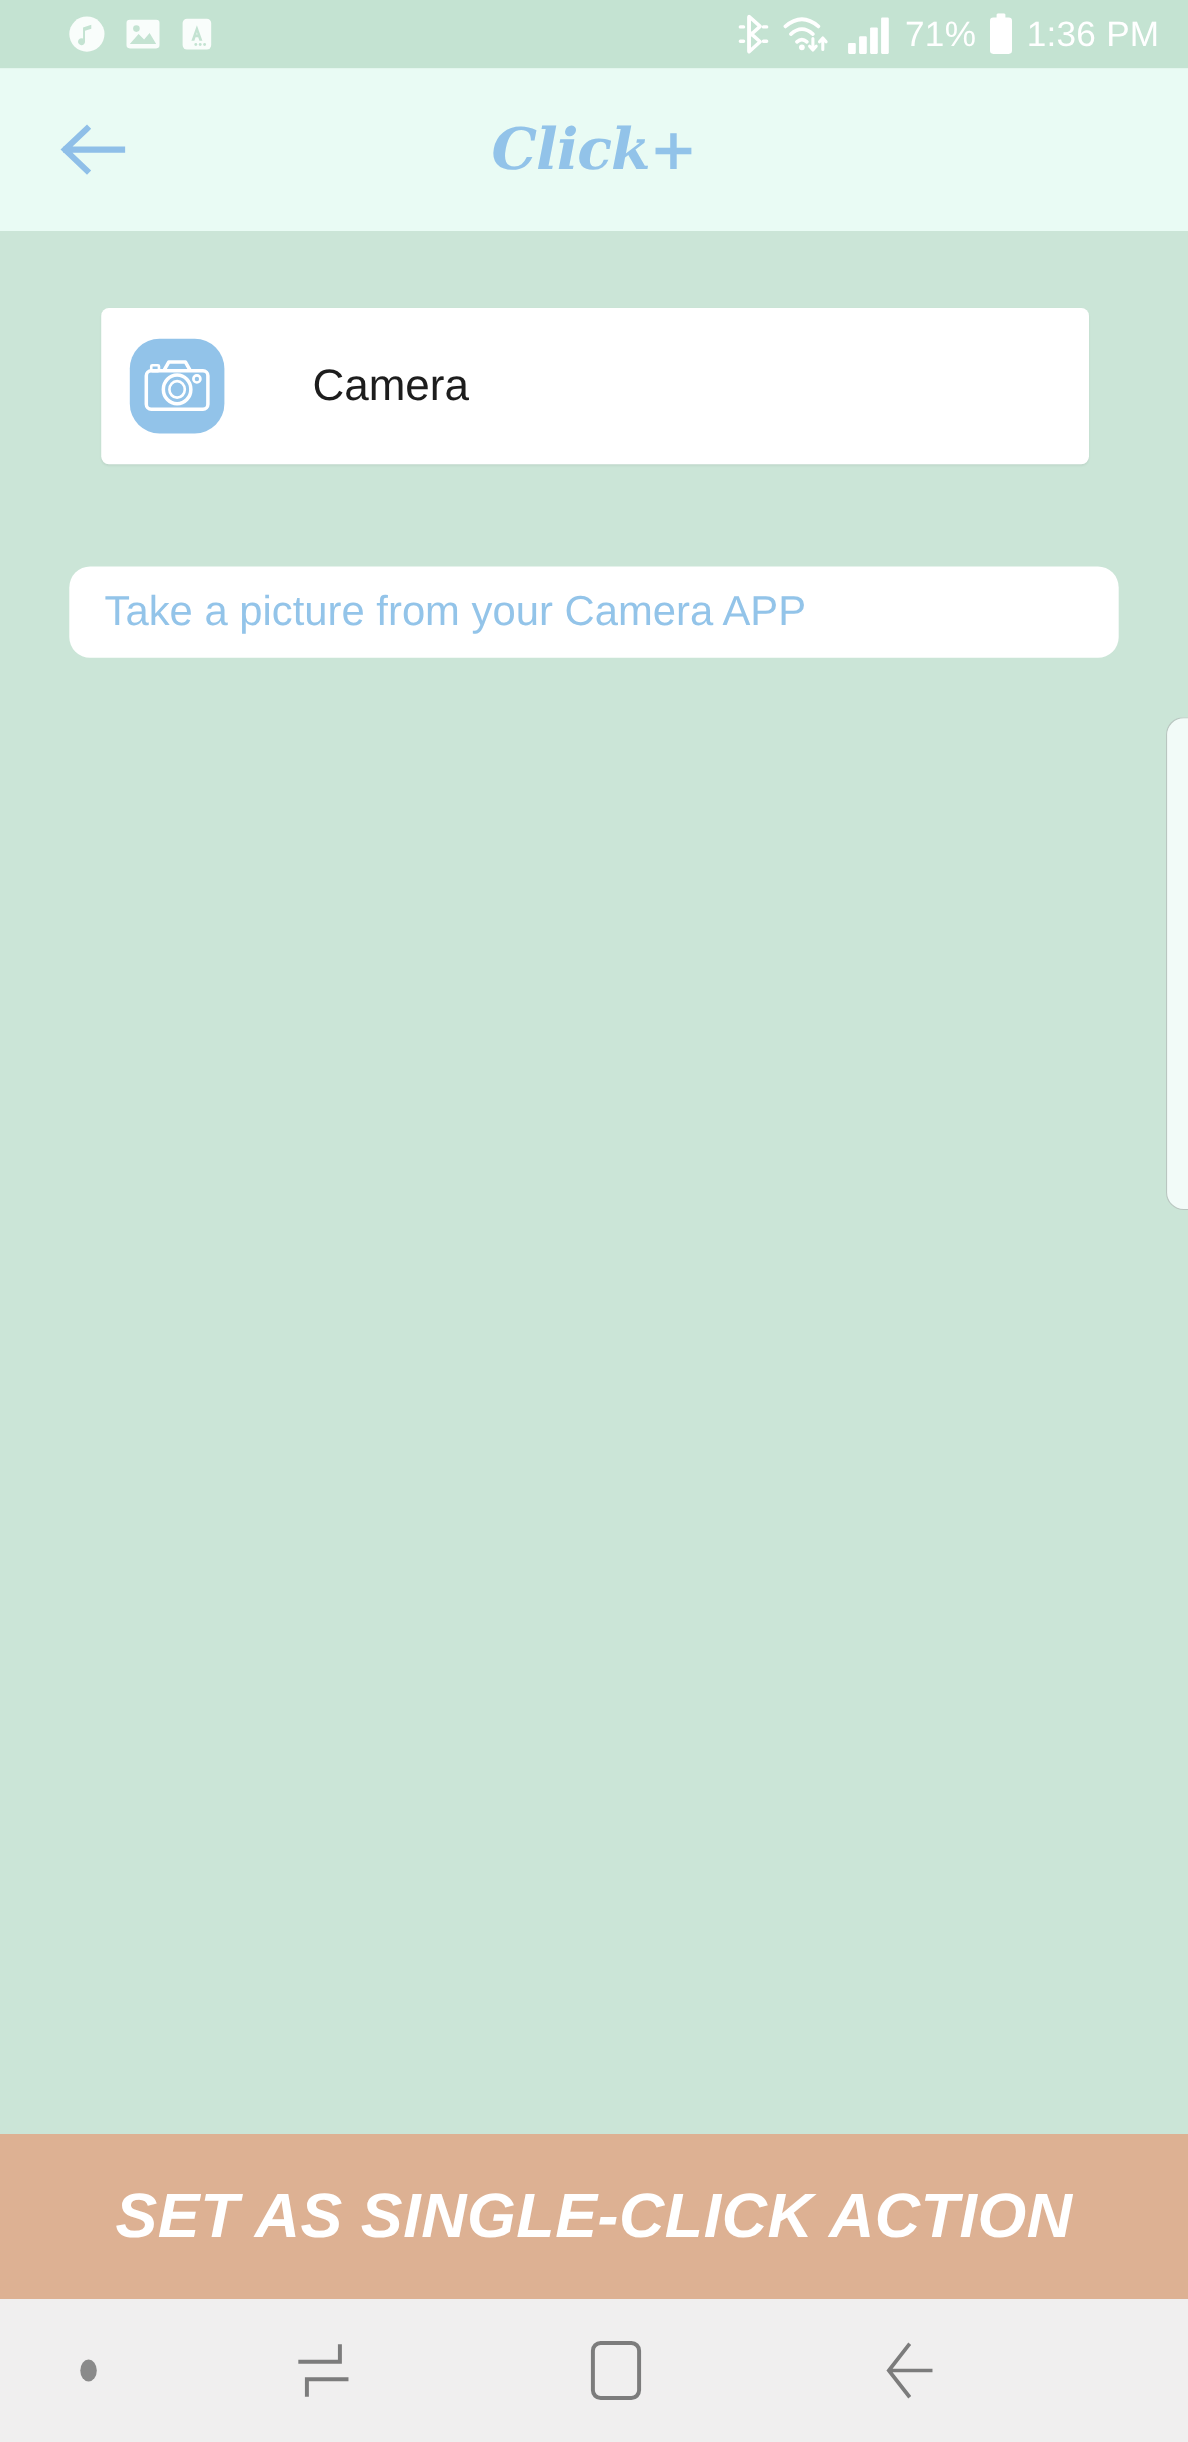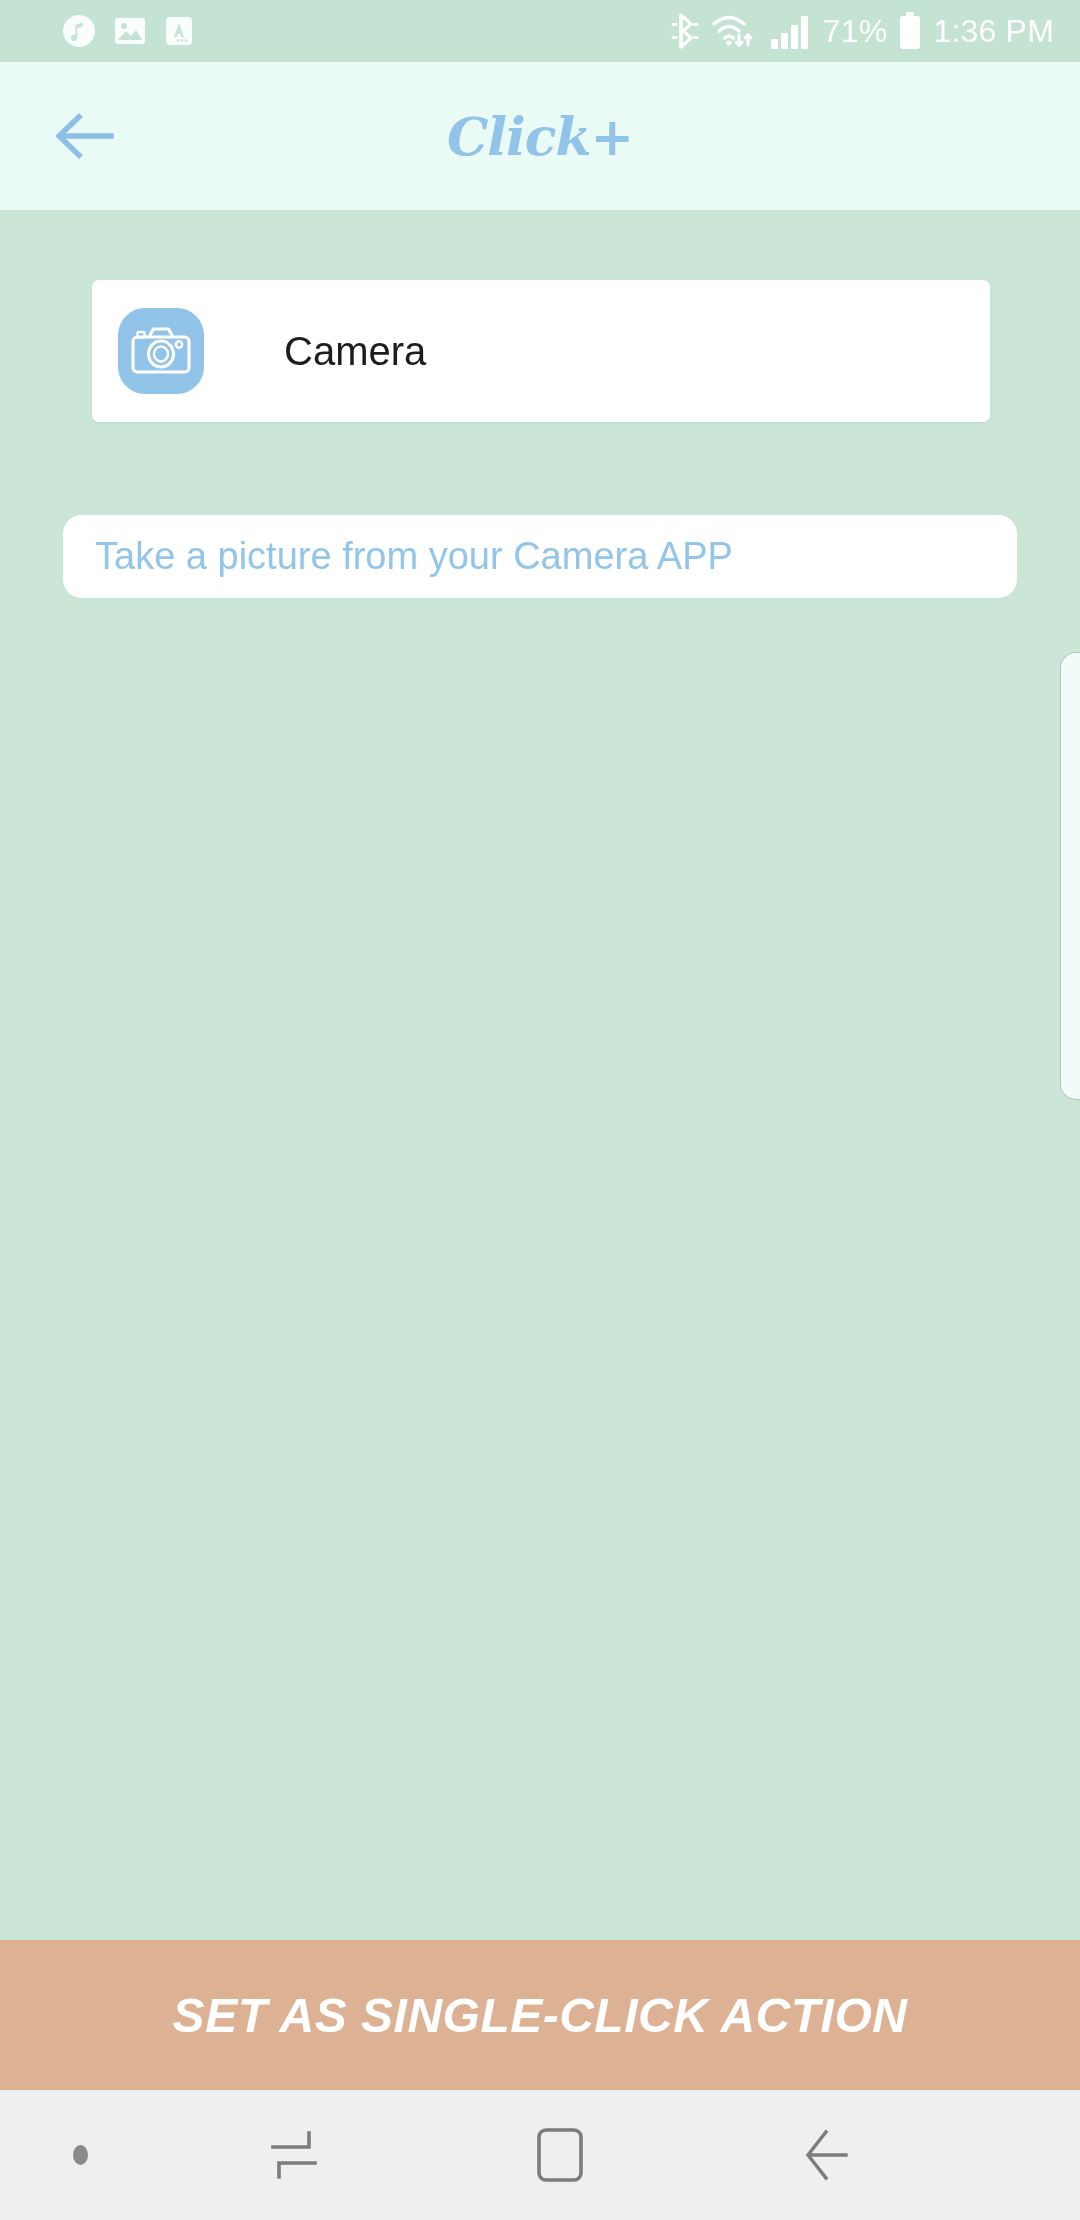--- a/index.html
+++ b/index.html
@@ -121,21 +121,21 @@
 
   
   #action-button {
     position:absolute; left:0; top:1940px;
     width:1080px; height:150px;
     background:#ddb193;
     display:flex; align-items:center; justify-content:center;
   }
   #action-label {
     color:#ffffff;
-    font-size:48px;
+    font-size:57px;
     font-weight:bold;
     font-style:italic;
     letter-spacing:0.5px;
     font-family:"Liberation Sans", sans-serif;
   }
 
   
   #nav-bar {
     position:absolute; left:0; top:2090px;
     width:1080px; height:130px;

